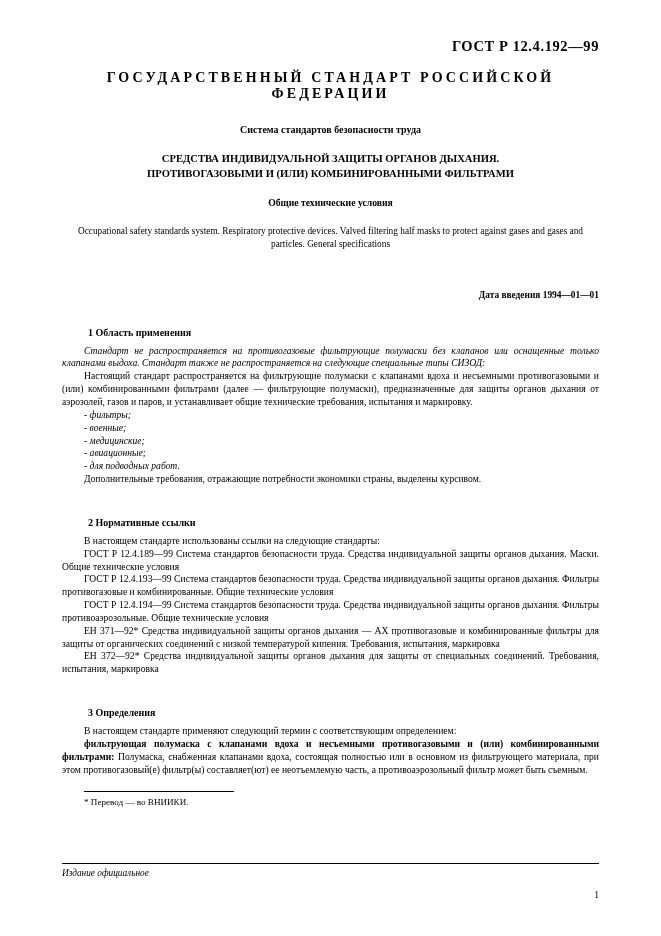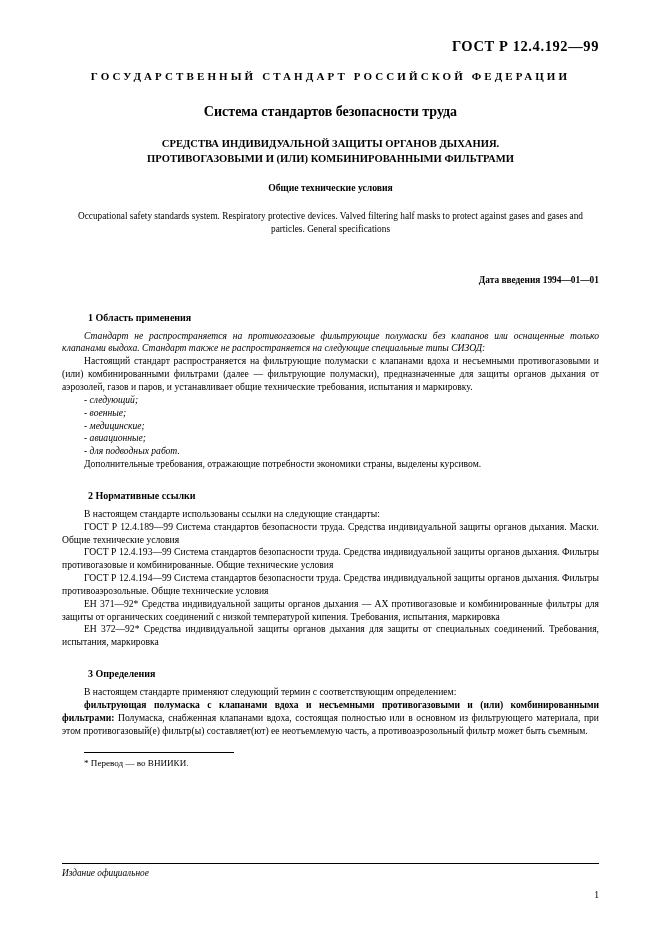--- a/index.html
+++ b/index.html
@@ -33,29 +33,29 @@
   .doc-number {
     text-align: right;
     font-size: 14.5px;
     font-weight: bold;
     letter-spacing: 0.6px;
     margin-bottom: 15px;
   }
 
   .std-title {
     text-align: center;
-    font-size: 11px;
+    font-size: 14px;
     font-weight: bold;
     letter-spacing: 3.1px;
     margin-bottom: 22px;
   }
 
   .sys-line {
     text-align: center;
-    font-size: 14px;
+    font-size: 10px;
     font-weight: bold;
     margin-bottom: 17px;
   }
 
   .main-title {
     text-align: center;
     font-size: 10.6px;
     font-weight: bold;
     line-height: 1.38;
     margin-bottom: 16px;
@@ -83,21 +83,21 @@
     margin-bottom: 27px;
   }
 
   .section-head {
     font-size: 10px;
     font-weight: bold;
     margin: 0 0 7px 0;
     padding-left: 26px;
   }
   .section-head.spaced {
-    margin-top: 19px;
+    margin-top: 31px;
   }
 
   p.body {
     font-size: 9.6px;
     line-height: 1.34;
     text-align: justify;
     margin: 0 0 0 0;
     text-indent: 22px;
     hyphens: none;
   }
@@ -165,21 +165,21 @@
 
     <div class="sub-title">Общие технические условия</div>
 
     <div class="eng-block">Occupational safety standards system. Respiratory protective devices. Valved filtering half masks to protect against gases and gases and particles. General specifications</div>
 
     <div class="intro-date">Дата введения 1994—01—01</div>
 
     <div class="section-head">1  Область применения</div>
     <p class="body italic">Стандарт не распространяется на противогазовые фильтрующие полумаски без клапанов или оснащенные только клапанами выдоха. Стандарт также не распространяется на следующие специальные типы СИЗОД:</p>
     <p class="body">Настоящий стандарт распространяется на фильтрующие полумаски с клапанами вдоха и несъемными противогазовыми и (или) комбинированными фильтрами (далее — фильтрующие полумаски), предназначенные для защиты органов дыхания от аэрозолей, газов и паров, и устанавливает общие технические требования, испытания и маркировку.</p>
-    <p class="bullet">- следующий;</p>
+    <p class="bullet">- фильтры;</p>
     <p class="bullet">- военные;</p>
     <p class="bullet">- медицинские;</p>
     <p class="bullet">- авиационные;</p>
     <p class="bullet">- для подводных работ.</p>
     <p class="body">Дополнительные требования, отражающие потребности экономики страны, выделены курсивом.</p>
 
     <div class="section-head spaced">2  Нормативные ссылки</div>
     <p class="body">В настоящем стандарте использованы ссылки на следующие стандарты:</p>
     <p class="body">ГОСТ Р 12.4.189—99 Система стандартов безопасности труда. Средства индивидуальной защиты органов дыхания. Маски. Общие технические условия</p>
     <p class="body">ГОСТ Р 12.4.193—99 Система стандартов безопасности труда. Средства индивидуальной защиты органов дыхания. Фильтры противогазовые и комбинированные. Общие технические условия</p>

